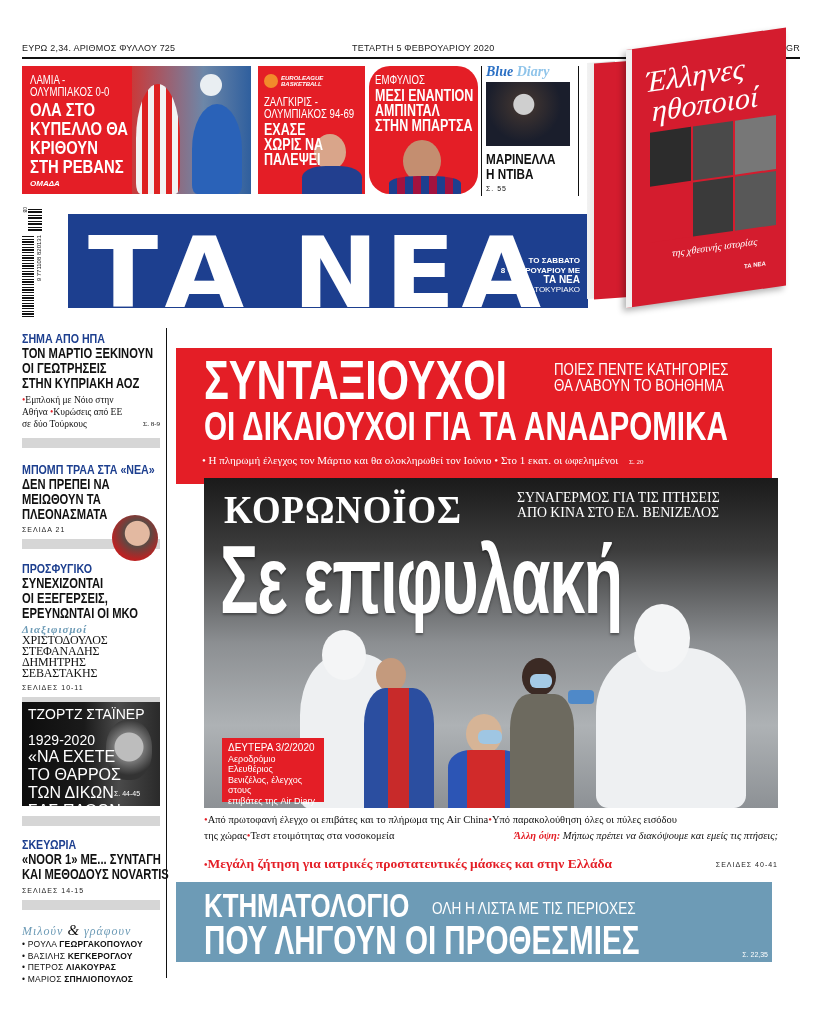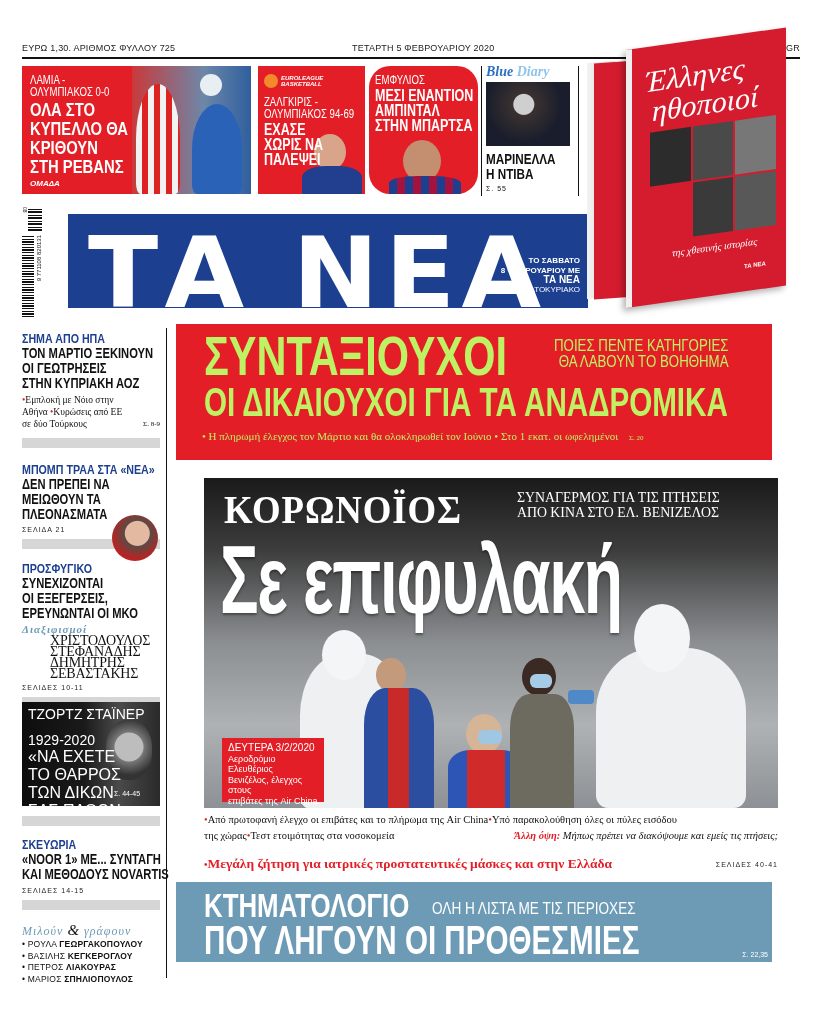--- a/index.html
+++ b/index.html
@@ -40,21 +40,21 @@
   .side { left: 22px; width: 138px; }
   .side .kick { color: #1d3f8f; font-weight: bold; font-size: 13px; line-height: 14px; transform: scaleX(0.82); transform-origin: left top; white-space: nowrap; }
   .side .hl { color: #111; font-weight: bold; font-size: 14px; line-height: 15px; transform: scaleX(0.8); transform-origin: left top; white-space: nowrap; }
   .side .body { font-family: "Liberation Serif", serif; font-size: 9.5px; line-height: 12px; color: #111; }
   .side .page { font-size: 7px; letter-spacing: 1px; color: #222; }
   .side .bar { height: 10px; background: #d6d6d6; }
   .bullet { color: #e41e26; }
   .vrule { left: 166px; top: 328px; width: 1px; height: 650px; background: #111; }
 
   
-  .redbox { left: 176px; top: 324px; width: 596px; height: 136px; background: #e41e26; color: #bef264; text-align: right; }
+  .redbox { left: 176px; top: 348px; width: 596px; height: 136px; background: #e41e26; color: #ffffff; }
   .redbox .big1 { position: absolute; left: 28px; top: 4px; font-size: 56px; line-height: 56px; font-weight: bold; transform: scaleX(0.74); transform-origin: left top; white-space: nowrap; }
   .redbox .side1 { position: absolute; left: 378px; top: 14px; font-size: 17px; line-height: 16px; transform: scaleX(0.78); transform-origin: left top; white-space: nowrap; }
   .redbox .big2 { position: absolute; left: 28px; top: 58px; font-size: 40px; line-height: 40px; font-weight: bold; transform: scaleX(0.74); transform-origin: left top; white-space: nowrap; }
   .redbox .sub { position: absolute; left: 26px; top: 106px; font-family: "Liberation Serif", serif; font-size: 11px; white-space: nowrap; }
   .redbox .sub .p { font-size: 7px; margin-left: 8px; }
 
   
   .photoblock { left: 204px; top: 478px; width: 574px; height: 330px; background: linear-gradient(180deg, #1a1a1a 0%, #3d3d3d 22%, #8c8f92 50%, #aeb2b5 75%, #8d9195 100%); overflow: hidden; }
   .kor { position: absolute; left: 20px; top: 12px; font-family: "Liberation Serif", serif; font-weight: bold; color: #fff; font-size: 40px; line-height: 40px; letter-spacing: 1px; transform: scaleX(0.92); transform-origin: left top; white-space: nowrap; }
   .kor-side { position: absolute; left: 313px; top: 12px; font-family: "Liberation Serif", serif; color: #fff; font-size: 15px; line-height: 15px; transform: scaleX(0.92); transform-origin: left top; white-space: nowrap; }
@@ -81,21 +81,21 @@
 
   .writers-title { font-family: "Liberation Serif", serif; font-style: italic; font-weight: normal; color: #6d9bb6; font-size: 12px; letter-spacing: 1px; }
   .writers-title .amp { color: #111; font-size: 15px; }
   .writer { font-size: 8.5px; line-height: 11.5px; letter-spacing: 0.2px; white-space: nowrap; }
   .writer b { font-weight: bold; }
 </style>
 </head>
 <body>
 
 <div class="abs topbar">
-  <span class="l">ΕΥΡΩ 1,30. ΑΡΙΘΜΟΣ ΦΥΛΛΟΥ 725</span>
+  <span class="l">ΕΥΡΩ 2,34. ΑΡΙΘΜΟΣ ΦΥΛΛΟΥ 725</span>
   <span class="c">ΤΕΤΑΡΤΗ 5 ΦΕΒΡΟΥΑΡΙΟΥ 2020</span>
   <span class="r">WWW.TANEA.GR</span>
 </div>
 <div class="abs topline"></div>
 
 <div class="abs promo" style="left:22px;top:66px;width:229px;height:128px;">
   <div class="photo" style="left:110px;top:0;width:119px;height:128px;background:linear-gradient(90deg,#c93a3a 0%,#6d87a8 60%,#2f5f9e 100%);">
     <div class="player" style="left:4px;top:18px;width:44px;height:110px;background:repeating-linear-gradient(90deg,#f2f2f2 0 6px,#d22 6px 12px);"></div>
     <div class="player" style="left:60px;top:38px;width:50px;height:90px;background:#2a62b8;"></div>
     <div style="position:absolute;left:68px;top:8px;width:22px;height:22px;border-radius:50%;background:#e9eef2;"></div>
@@ -217,21 +217,21 @@
   <div class="bar" style="margin-top:6px;"></div>
   <div style="position:absolute;left:90px;top:52px;width:46px;height:46px;border-radius:50%;background:radial-gradient(circle at 55% 40%,#e3b9a1 0 12px,#5b4a44 13px,#b22 70%);"></div>
 </div>
 
 <div class="abs side" style="top:562px;">
   <div class="kick">ΠΡΟΣΦΥΓΙΚΟ</div>
   <div class="hl">ΣΥΝΕΧΙΖΟΝΤΑΙ</div>
   <div class="hl">ΟΙ ΕΞΕΓΕΡΣΕΙΣ,</div>
   <div class="hl">ΕΡΕΥΝΩΝΤΑΙ ΟΙ ΜΚΟ</div>
   <div style="font-family:'Liberation Serif',serif;font-style:italic;font-weight:bold;color:#6d9bb6;font-size:11px;margin-top:2px;letter-spacing:1px;">Διαξιφισμοί</div>
-  <div class="body" style="font-size:14px;line-height:11px;letter-spacing:-0.2px;margin-left:28px;">
+  <div class="body" style="font-size:12px;line-height:11px;letter-spacing:-0.2px;">
     <div>ΧΡΙΣΤΟΔΟΥΛΟΣ ΣΤΕΦΑΝΑΔΗΣ</div>
     <div>ΔΗΜΗΤΡΗΣ ΣΕΒΑΣΤΑΚΗΣ</div>
   </div>
   <div class="page" style="margin-top:5px;">ΣΕΛΙΔΕΣ 10-11</div>
   <div class="bar" style="margin-top:6px;"></div>
 </div>
 
 <div class="abs" style="left:22px;top:702px;width:138px;height:104px;background:linear-gradient(90deg,#0d0d0d 0%,#1a1a1a 45%,#4a4a4a 70%,#2a2a2a 100%);overflow:hidden;">
   <div style="position:absolute;left:84px;top:18px;width:46px;height:60px;border-radius:45%;background:radial-gradient(circle at 50% 45%,#bdbdbd 0 14px,#777 15px,#333 70%);"></div>
   <div style="position:absolute;left:6px;top:4px;color:#fff;">
@@ -299,21 +299,21 @@
   <div class="kor-side">
     <div>ΣΥΝΑΓΕΡΜΟΣ ΓΙΑ ΤΙΣ ΠΤΗΣΕΙΣ</div>
     <div>ΑΠΟ ΚΙΝΑ ΣΤΟ ΕΛ. ΒΕΝΙΖΕΛΟΣ</div>
   </div>
   <div class="epi">Σε επιφυλακή</div>
 
   <div class="caption">
     <div class="date">ΔΕΥΤΕΡΑ 3/2/2020</div>
     <div>Αεροδρόμιο Ελευθέριος</div>
     <div>Βενιζέλος, έλεγχος στους</div>
-    <div>επιβάτες της Air China</div>
+    <div>επιβάτες της Air Diary</div>
   </div>
 </div>
 
 <div class="abs bullets">
   <div style="white-space:nowrap;overflow:hidden;">
     <span class="bullet">•</span><span>Από πρωτοφανή έλεγχο οι επιβάτες και το πλήρωμα της Air China</span><span class="bullet">•</span><span>Υπό παρακολούθηση όλες οι πύλες εισόδου</span>
   </div>
   <div class="row2" style="white-space:nowrap;">
     <span>της χώρας</span><span class="bullet">•</span><span>Τεστ ετοιμότητας στα νοσοκομεία</span>
     <span class="alt"><b>Άλλη όψη:</b> <span>Μήπως πρέπει να διακόψουμε και εμείς τις πτήσεις;</span></span>

